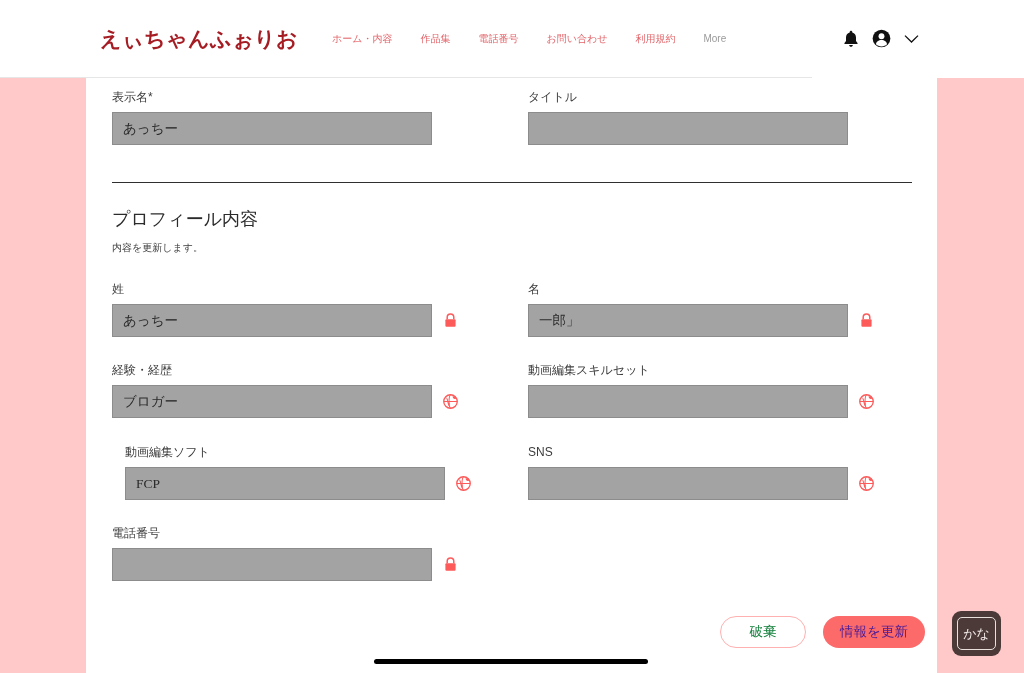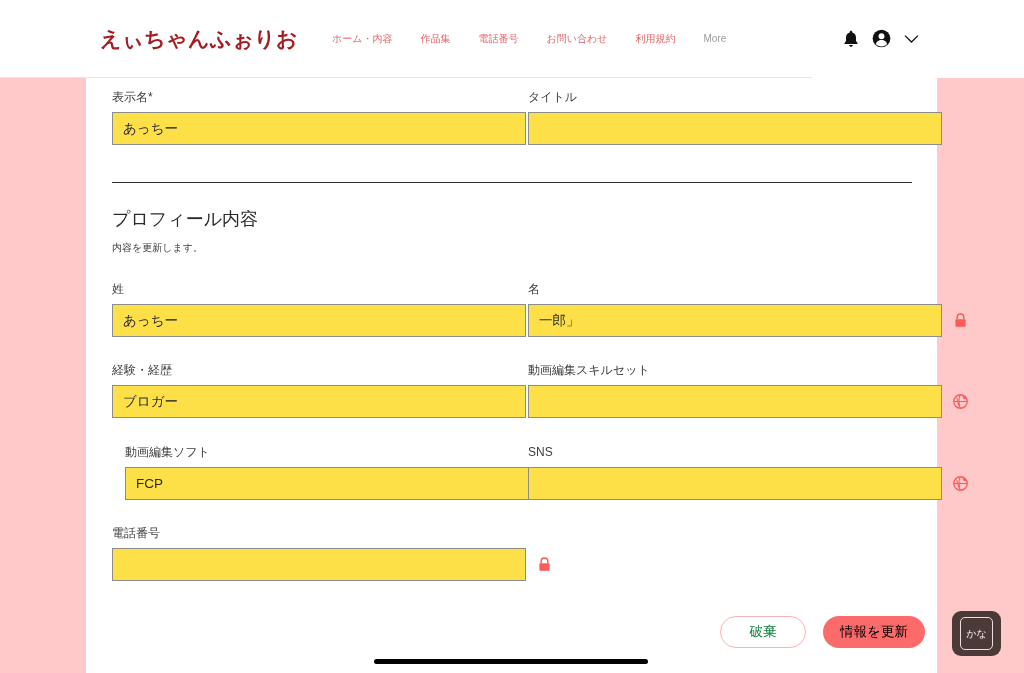--- a/index.html
+++ b/index.html
@@ -116,25 +116,25 @@
   .req {
     color: #3c3c3c;
   }
 
   .input-row {
     display: flex;
     align-items: center;
   }
 
   .text-input {
-    width: 414px;
+    width: 320px;
     height: 33px;
     border: 1px solid #8c8c8c;
-    background: #fde047;
-    font-family: Liberation Sans, sans-serif;
+    background: #a3a3a3;
+    font-family: Liberation Serif, serif;
     font-size: 13.5px;
     color: #2b2b2b;
     padding: 0 10px;
     border-radius: 0;
     outline: none;
   }
 
   .field-icon {
     margin-left: 10px;
     width: 16px;
@@ -198,21 +198,21 @@
     width: 86px;
     border: 1px solid #ffb0b0;
     background: #ffffff;
     color: #15803d;
   }
 
   .btn-primary {
     width: 102px;
     border: none;
     background: #fd6a6a;
-    color: #000000;
+    color: #4c1d95;
     text-align: right;
   }
 
   
   .ime-widget {
     position: absolute;
     left: 952px;
     top: 611px;
     width: 49px;
     height: 45px;
@@ -221,21 +221,21 @@
     display: flex;
     align-items: center;
     justify-content: center;
     z-index: 30;
   }
 
   .ime-key {
     border: 1.2px solid #e9e0de;
     border-radius: 5px;
     color: #f4ecea;
-    font-size: 10px;
+    font-size: 13px;
     padding: 10px 5px;
     line-height: 11px;
     white-space: nowrap;
   }
 
   
   .home-indicator {
     position: absolute;
     left: 374px;
     top: 659px;

